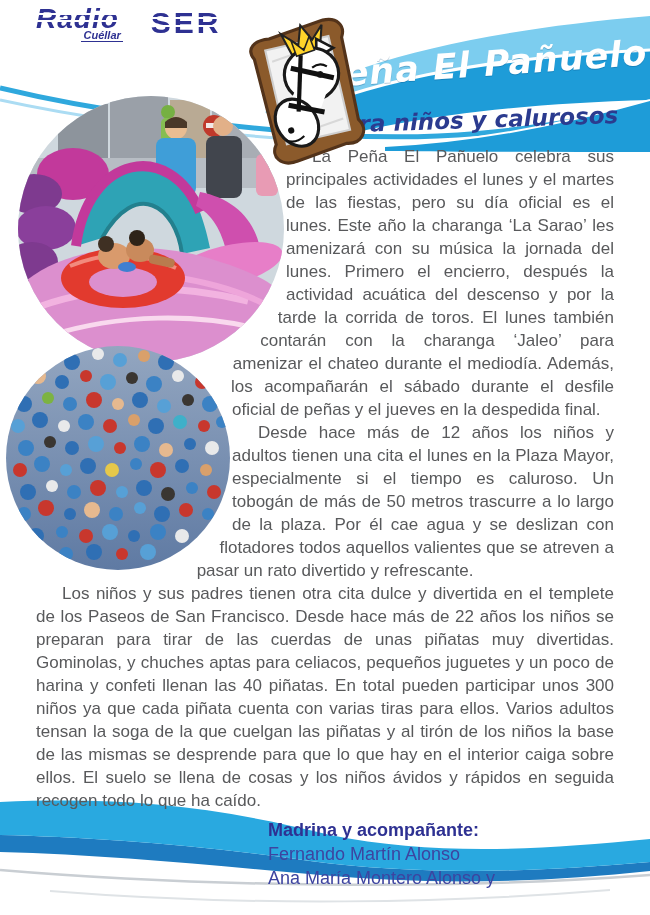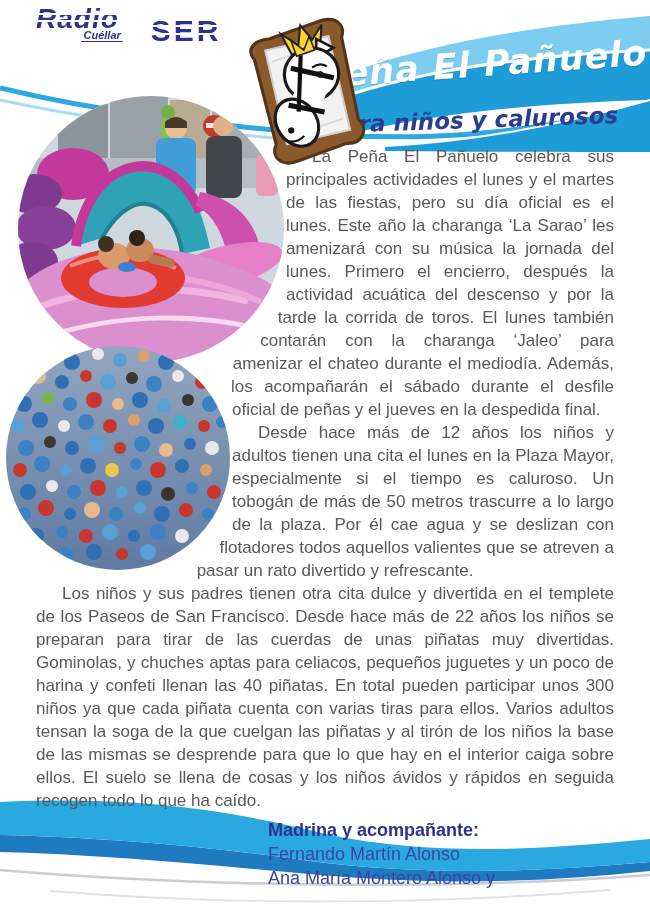--- a/index.html
+++ b/index.html
@@ -11,21 +11,21 @@
   .footer-svg{position:absolute;left:0;top:795px;z-index:1;}
 
   
   .logo{position:absolute;left:36px;top:5px;z-index:4;display:flex;align-items:flex-start;gap:32px;}
   .radio-wrap{position:relative;display:inline-block;}
   .radio-word{font-size:28px;font-weight:800;font-style:italic;color:#2e3192;letter-spacing:1px;line-height:1;}
   .radio-wrap .stripe{position:absolute;left:-2px;right:-2px;height:2px;background:#fff;}
   .stripe.s1{top:8px;} .stripe.s2{top:15px;}
   .town-word{position:absolute;right:-4px;bottom:-9px;font-size:11px;font-weight:700;font-style:italic;
              color:#2e3192;border-bottom:1.5px solid #2e3192;padding:0 2px;background:#fff;line-height:1.1;}
-  .ser-wrap{position:relative;display:inline-block;margin-top:11px;}
+  .ser-wrap{position:relative;display:inline-block;margin-top:3px;}
   .ser-word{font-size:30px;font-weight:800;color:#2e3192;letter-spacing:3px;line-height:1;}
   .ser-wrap .stripe{position:absolute;left:0;right:0;height:2px;background:#fff;}
 
   
   .banner-title{position:absolute;left:318px;top:44px;width:330px;z-index:4;text-align:center;
       font-family:"DejaVu Sans",sans-serif;font-style:italic;font-weight:700;font-size:35px;color:#ffffff;
       transform:rotate(-4deg);letter-spacing:1px;text-shadow:0 1px 0 rgba(0,60,110,.25);}
   .banner-subtitle{position:absolute;left:308px;top:107px;width:330px;z-index:4;text-align:center;
       font-family:"DejaVu Sans",sans-serif;font-style:italic;font-weight:700;font-size:23px;color:#2b3b8f;
       transform:rotate(-2deg);}

